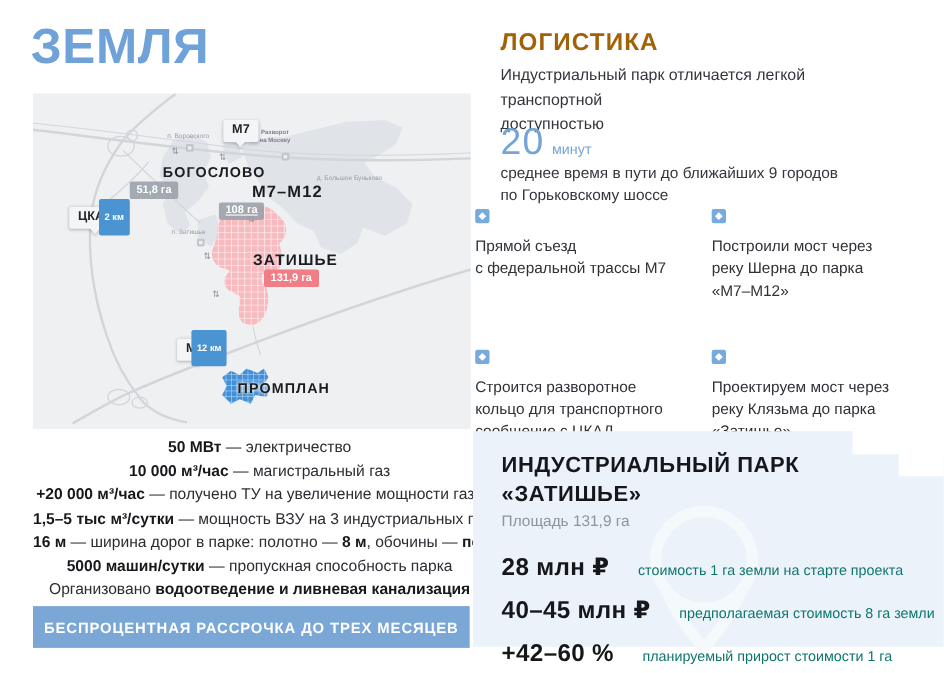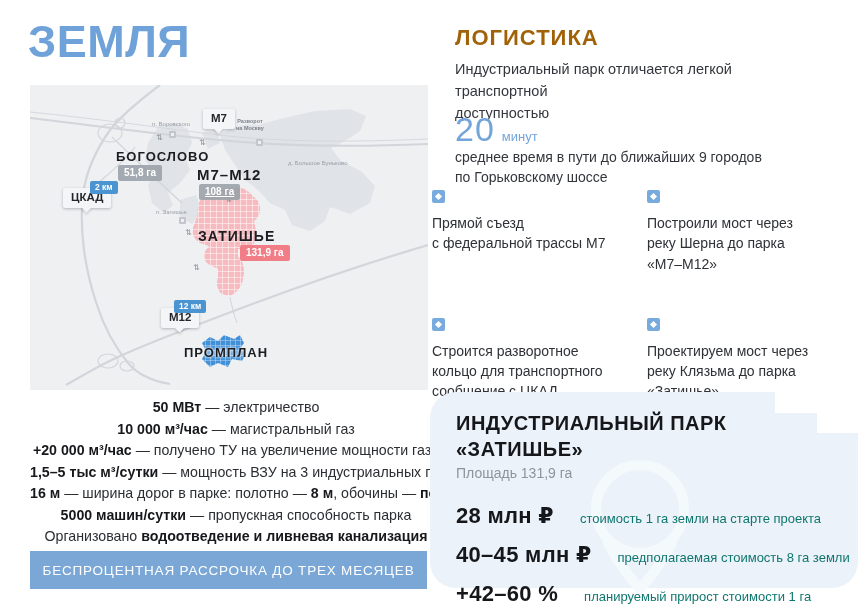--- a/index.html
+++ b/index.html
@@ -19,28 +19,29 @@
 
   .map {
     left:30px; top:85px; width:398px; height:305px;
     background:#eef0f2; overflow:hidden;
   }
   .map svg.geo { position:absolute; left:0; top:0; }
 
   .map-name {
     position:absolute; font-weight:700; color:#1b1d22; letter-spacing:1px;
     white-space:nowrap;
+    margin-left:32px;
   }
   .tag {
     position:absolute; border-radius:2px; white-space:nowrap;
     font-weight:700; line-height:1;
   }
   .tag.area { background:rgba(154,159,167,.88); color:#fff; font-size:10px; padding:3px 6px; }
   .tag.area-red { background:#f17d86; color:#fff; font-size:10px; padding:3px 6px;margin-left:40px; }
-  .tag.dist { background:#4b94d2; color:#fff; font-size:8.5px; padding:2px 5px; z-index:3; }
+  .tag.dist { background:#4b94d2; color:#fff; font-size:8.5px; padding:12px 5px; z-index:3; }
   .tag.pin {
     background:#f4f5f7; color:#24262b; font-size:11.5px; padding:4px 8px;
     box-shadow:0 1px 3px rgba(40,45,55,.3); z-index:2;
   }
   .tag.pin::after {
     content:""; position:absolute; left:50%; bottom:-3px; width:7px; height:7px;
     margin-left:-4px; background:#f4f5f7; transform:rotate(45deg);
     box-shadow:2px 2px 2px rgba(40,45,55,.12);
   }
   .tiny-label { position:absolute; font-size:6px; color:#9aa0a8; white-space:nowrap; }
@@ -50,21 +51,21 @@
   .station::after { content:""; position:absolute; left:2px; top:2px; width:3px; height:3px; background:#eef0f2; }
 
   
   .facts { left:30px; top:397px; width:412px; }
   .fact-line { font-size:14.2px; line-height:21.5px; white-space:nowrap; color:#2b2e33;text-align:center; }
   .fact-line b { color:#17181c; }
 
   .cta {
     left:30px; top:551px; width:397px; height:38px;
     background:#7aa7d6; border:none; cursor:pointer;
-    color:#ffffff; font-family:inherit; font-weight:400; font-size:13.5px;
+    color:#ffffff; font-family:inherit; font-weight:700; font-size:13.5px;
     letter-spacing:0.8px; text-align:center;
   }
 
   
   .log-title { left:455px; top:25px; font-size:22px; font-weight:800; color:#a16207; letter-spacing:1px; }
   .log-intro { left:455px; top:59px; width:370px; font-size:14.5px; line-height:1.5; color:#33363c; white-space:pre-line; }
 
   .stat-20 { left:455px; top:110px; }
   .stat-20 .v { font-size:34px; color:#74a5da; font-weight:400; letter-spacing:1px; }
   .stat-20 .u { font-size:13px; color:#74a5da; margin-left:7px; font-weight:400; }
@@ -78,21 +79,21 @@
     width:13px; height:13px; background:#78abdd; border-radius:2px;
     position:relative; margin-bottom:10px;
   }
   .bullet .b-icon::after {
     content:""; position:absolute; left:4px; top:4px; width:5px; height:5px;
     background:#fff; transform:rotate(45deg);
   }
   .bullet .b-text { font-size:14px; line-height:1.45; color:#2e3136; white-space:pre-line; }
 
   
-  .panel { left:430px; top:392px; width:428px; height:196px; background:#ebf2f9;border-radius:26px; }
+  .panel { left:430px; top:392px; width:428px; height:196px; background:#ebf2f9; }
   .panel .step1 { position:absolute; right:0; top:0; width:83px; height:21px; background:#fff; }
   .panel .step2 { position:absolute; right:0; top:0; width:41px; height:41px; background:#fff; }
   .panel .watermark { position:absolute; left:140px; top:55px; opacity:.9; }
   .panel-title {
     position:absolute; left:26px; top:18px; width:330px;
     font-size:20px; font-weight:800; color:#16171b; letter-spacing:0.5px;
     line-height:1.3; white-space:pre-line;
   }
   .panel-area { position:absolute; left:26px; top:73px; font-size:14px; color:#8e949c; }
   .panel-stats { position:absolute; left:26px; top:98px; }

